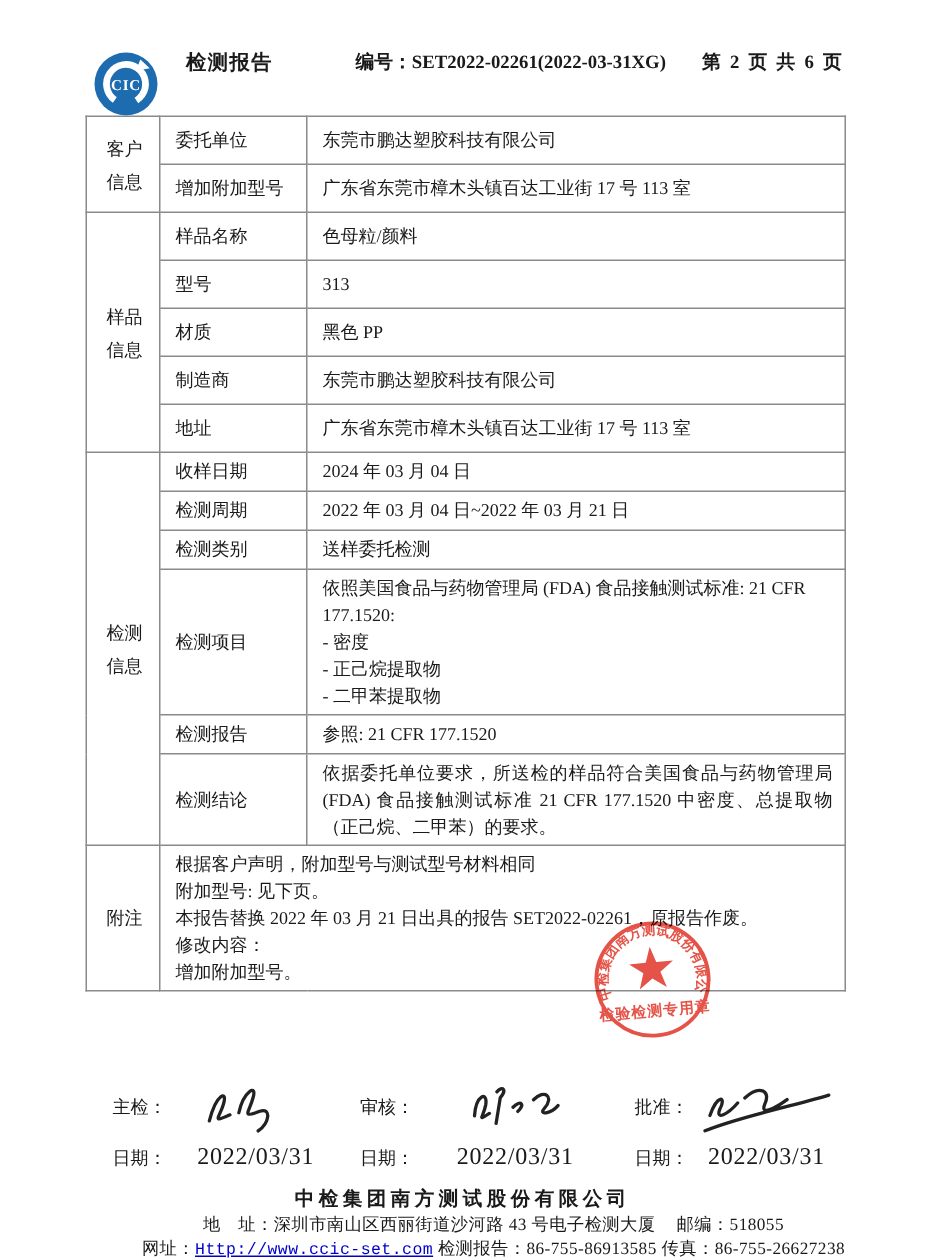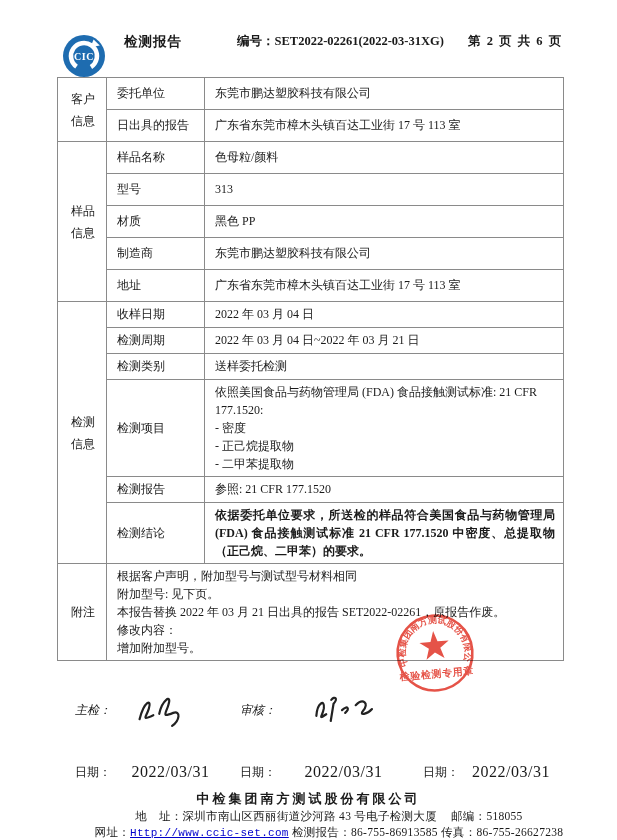--- a/index.html
+++ b/index.html
@@ -32,24 +32,24 @@
     font-size:12px;
     padding:3px 8px 3px 10px;
   }
   td.sec{
     text-align:center;padding:3px 2px;
     white-space:pre-line;line-height:22px;
   }
   tr.h32 td{height:32px;}
   tr.h26 td{height:26px;}
   td.pre{white-space:pre-line;line-height:18px;padding-top:5px;padding-bottom:5px;}
-  td.just{text-align:justify;line-height:18px;padding-top:5px;padding-bottom:5px;font-weight:bold;}
+  td.just{text-align:justify;line-height:18px;padding-top:5px;padding-bottom:5px;}
   
   .sig-row,.date-row{position:absolute;left:57px;width:506px;display:flex;}
-  .sig-row{top:688px;height:44px;font-style:italic;}
+  .sig-row{top:716px;height:44px;}
   .date-row{top:762px;height:20px;justify-content:flex-end;}
   .sig-col,.date-col{display:flex;align-items:center;}
   .c1{width:173px;}.c2{width:170px;gap:11px;}.c3{width:163px;}
   .sig-label,.date-label{font-size:12px;padding-left:18px;white-space:nowrap;}
   .c2 .sig-label,.c2 .date-label{padding-left:10px;}
   .c3 .sig-label,.c3 .date-label{padding-left:23px;}
   .sig-art{flex:1;display:flex;justify-content:center;align-items:center;}
   .sig-art svg{transform:rotate(-4deg);}
   .sig-stroke{stroke:#222;stroke-width:2.2;fill:none;stroke-linecap:round;stroke-linejoin:round;}
   .date-val{flex:1;text-align:center;font-size:16px;letter-spacing:0.5px;}
@@ -93,21 +93,21 @@
     </colgroup>
 
   <tbody>
       <tr class="h32">
     <td class="sec" rowspan="2">客户
 信息</td>
     <td>委托单位</td>
     <td>东莞市鹏达塑胶科技有限公司</td>
   </tr>
   <tr class="h32">
-    <td>日出具的报告</td>
+    <td>增加附加型号</td>
     <td>广东省东莞市樟木头镇百达工业街 17 号 113 室</td>
   </tr>
 
   <tr class="h32">
     <td class="sec" rowspan="5">样品
 信息</td>
     <td>样品名称</td>
     <td>色母粒/颜料</td>
   </tr>
   <tr class="h32">
@@ -124,21 +124,21 @@
   </tr>
   <tr class="h32">
     <td>地址</td>
     <td>广东省东莞市樟木头镇百达工业街 17 号 113 室</td>
   </tr>
 
   <tr class="h26">
     <td class="sec" rowspan="6">检测
 信息</td>
     <td>收样日期</td>
-    <td>2022 年 03 月 04 日</td>
+    <td>2024 年 03 月 04 日</td>
   </tr>
   <tr class="h26">
     <td>检测周期</td>
     <td>2022 年 03 月 04 日~2022 年 03 月 21 日</td>
   </tr>
   <tr class="h26">
     <td>检测类别</td>
     <td>送样委托检测</td>
   </tr>
   <tr>
@@ -176,20 +176,28 @@
       <svg width="92" height="42" viewBox="0 0 92 42">
         <path class="sig-stroke" d="M14 28 C20 10 28 8 24 18 C21 26 15 30 28 25 M34 24 C38 10 48 5 44 15 C41 24 35 28 48 24 C56 22 54 32 46 37"></path>
       </svg>
     </span>
   </div>
   <div class="sig-col c2">
     <span class="sig-label">审核：</span>
     <span class="sig-art">
       <svg width="80" height="40" viewBox="0 0 80 40">
         <path class="sig-stroke" d="M12 24 C14 10 22 8 20 17 C18 25 13 28 22 23 M28 9 C32 5 35 8 30 13 L26 30 M38 20 C44 15 46 19 41 23 M52 16 C60 9 66 15 59 22 C54 27 63 26 68 21"></path>
+      </svg>
+    </span>
+  </div>
+  <div class="sig-col c3">
+    <span class="sig-label">批准：</span>
+    <span class="sig-art">
+      <svg width="92" height="42" viewBox="0 0 92 42">
+        <path class="sig-stroke" d="M8 24 C14 10 20 12 15 20 C11 28 20 24 27 17 M32 14 C42 6 50 10 45 19 C41 27 52 22 60 17 M4 34 C28 26 62 22 88 16"></path>
       </svg>
     </span>
   </div>
 </div>
 
 <div class="date-row">
   <div class="date-col c1">
     <span class="date-label">日期：</span>
     <span class="date-val">2022/03/31</span>
   </div>

